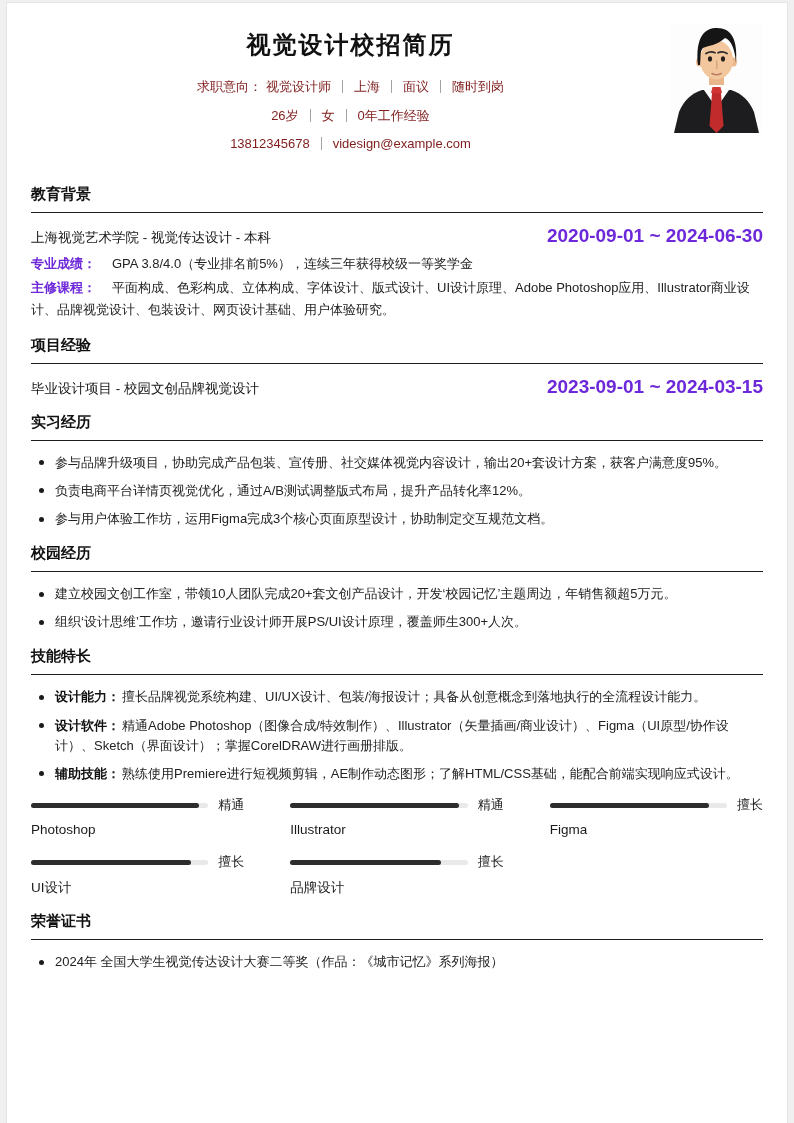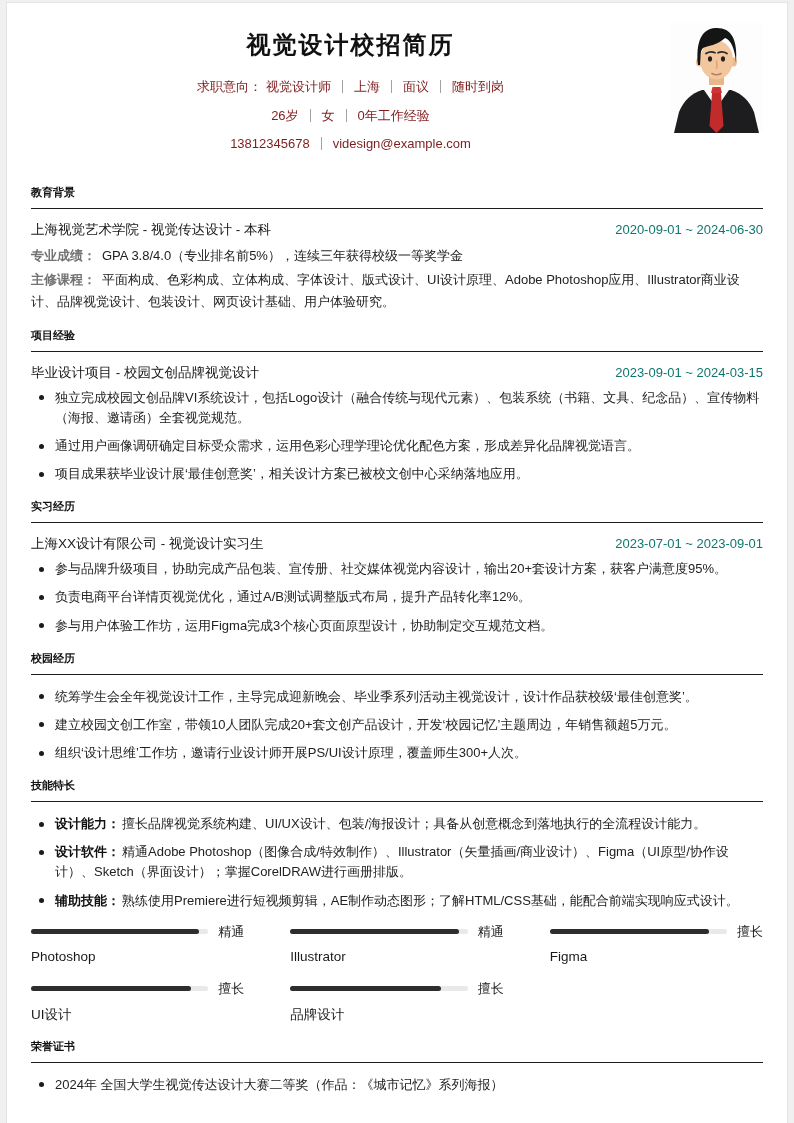--- a/index.html
+++ b/index.html
@@ -37,33 +37,33 @@
     display: inline-block; width: 1px; height: 13px;
     background: #a3a3a3; margin: 0 11px;
   }
   .photo { flex: none; width: 93px; height: 110px; margin-top: 6px; }
   .photo svg { display: block; width: 100%; height: 100%; }
 
   
   .section { margin-top: 15px; }
   .section-heading {
     margin: 0 0 12px;
-    font-size: 11px; font-weight: bold; color: #111;
+    font-size: 15px; font-weight: bold; color: #111;
     padding-bottom: 8px;
     border-bottom: 1.5px solid #1c1c1c;
   }
   .entry-head {
     display: flex; justify-content: space-between; align-items: baseline;
     margin-bottom: 6px;
   }
   .entry-title { font-size: 13.5px; font-weight: normal; color: #161616; }
-  .entry-date { font-size: 13px; color: #0f766e; white-space: nowrap; }
+  .entry-date { font-size: 19px; color: #6d28d9; white-space: nowrap; font-weight: bold; }
 
   .edu-row { font-size: 13px; line-height: 1.7; margin: 2px 0; color: #222; }
-  .edu-row strong { color: #737373; margin-right: 6px; }
+  .edu-row strong { color: #6d28d9; margin-right: 16px; }
 
   ul.bullets { list-style: none; margin: 0; padding: 0; }
   ul.bullets li {
     position: relative;
     padding-left: 24px;
     font-size: 13px; line-height: 1.55; color: #222;
     margin-bottom: 8px;
   }
   ul.bullets li::before {
     content: "";
@@ -172,44 +172,34 @@
       <strong>主修课程：</strong><span>平面构成、色彩构成、立体构成、字体设计、版式设计、UI设计原理、Adobe Photoshop应用、Illustrator商业设计、品牌视觉设计、包装设计、网页设计基础、用户体验研究。</span>
     </div>
   </section>
 
   <section class="section">
     <h2 class="section-heading">项目经验</h2>
     <div class="entry-head">
       <span class="entry-title">毕业设计项目 - 校园文创品牌视觉设计</span>
       <span class="entry-date">2023-09-01 ~ 2024-03-15</span>
     </div>
-    <ul class="bullets">
-      <li>独立完成校园文创品牌VI系统设计，包括Logo设计（融合传统与现代元素）、包装系统（书籍、文具、纪念品）、宣传物料（海报、邀请函）全套视觉规范。</li>
-      <li>通过用户画像调研确定目标受众需求，运用色彩心理学理论优化配色方案，形成差异化品牌视觉语言。</li>
-      <li>项目成果获毕业设计展‘最佳创意奖’，相关设计方案已被校文创中心采纳落地应用。</li>
-    </ul>
   </section>
 
   <section class="section">
     <h2 class="section-heading">实习经历</h2>
-    <div class="entry-head">
-      <span class="entry-title">上海XX设计有限公司 - 视觉设计实习生</span>
-      <span class="entry-date">2023-07-01 ~ 2023-09-01</span>
-    </div>
     <ul class="bullets">
       <li>参与品牌升级项目，协助完成产品包装、宣传册、社交媒体视觉内容设计，输出20+套设计方案，获客户满意度95%。</li>
       <li>负责电商平台详情页视觉优化，通过A/B测试调整版式布局，提升产品转化率12%。</li>
       <li>参与用户体验工作坊，运用Figma完成3个核心页面原型设计，协助制定交互规范文档。</li>
     </ul>
   </section>
 
   <section class="section">
     <h2 class="section-heading">校园经历</h2>
     <ul class="bullets">
-      <li>统筹学生会全年视觉设计工作，主导完成迎新晚会、毕业季系列活动主视觉设计，设计作品获校级‘最佳创意奖’。</li>
       <li>建立校园文创工作室，带领10人团队完成20+套文创产品设计，开发‘校园记忆’主题周边，年销售额超5万元。</li>
       <li>组织‘设计思维’工作坊，邀请行业设计师开展PS/UI设计原理，覆盖师生300+人次。</li>
     </ul>
   </section>
 
   <section class="section">
     <h2 class="section-heading">技能特长</h2>
     <ul class="bullets">
       <li>
         <strong>设计能力：</strong><span>擅长品牌视觉系统构建、UI/UX设计、包装/海报设计；具备从创意概念到落地执行的全流程设计能力。</span>

